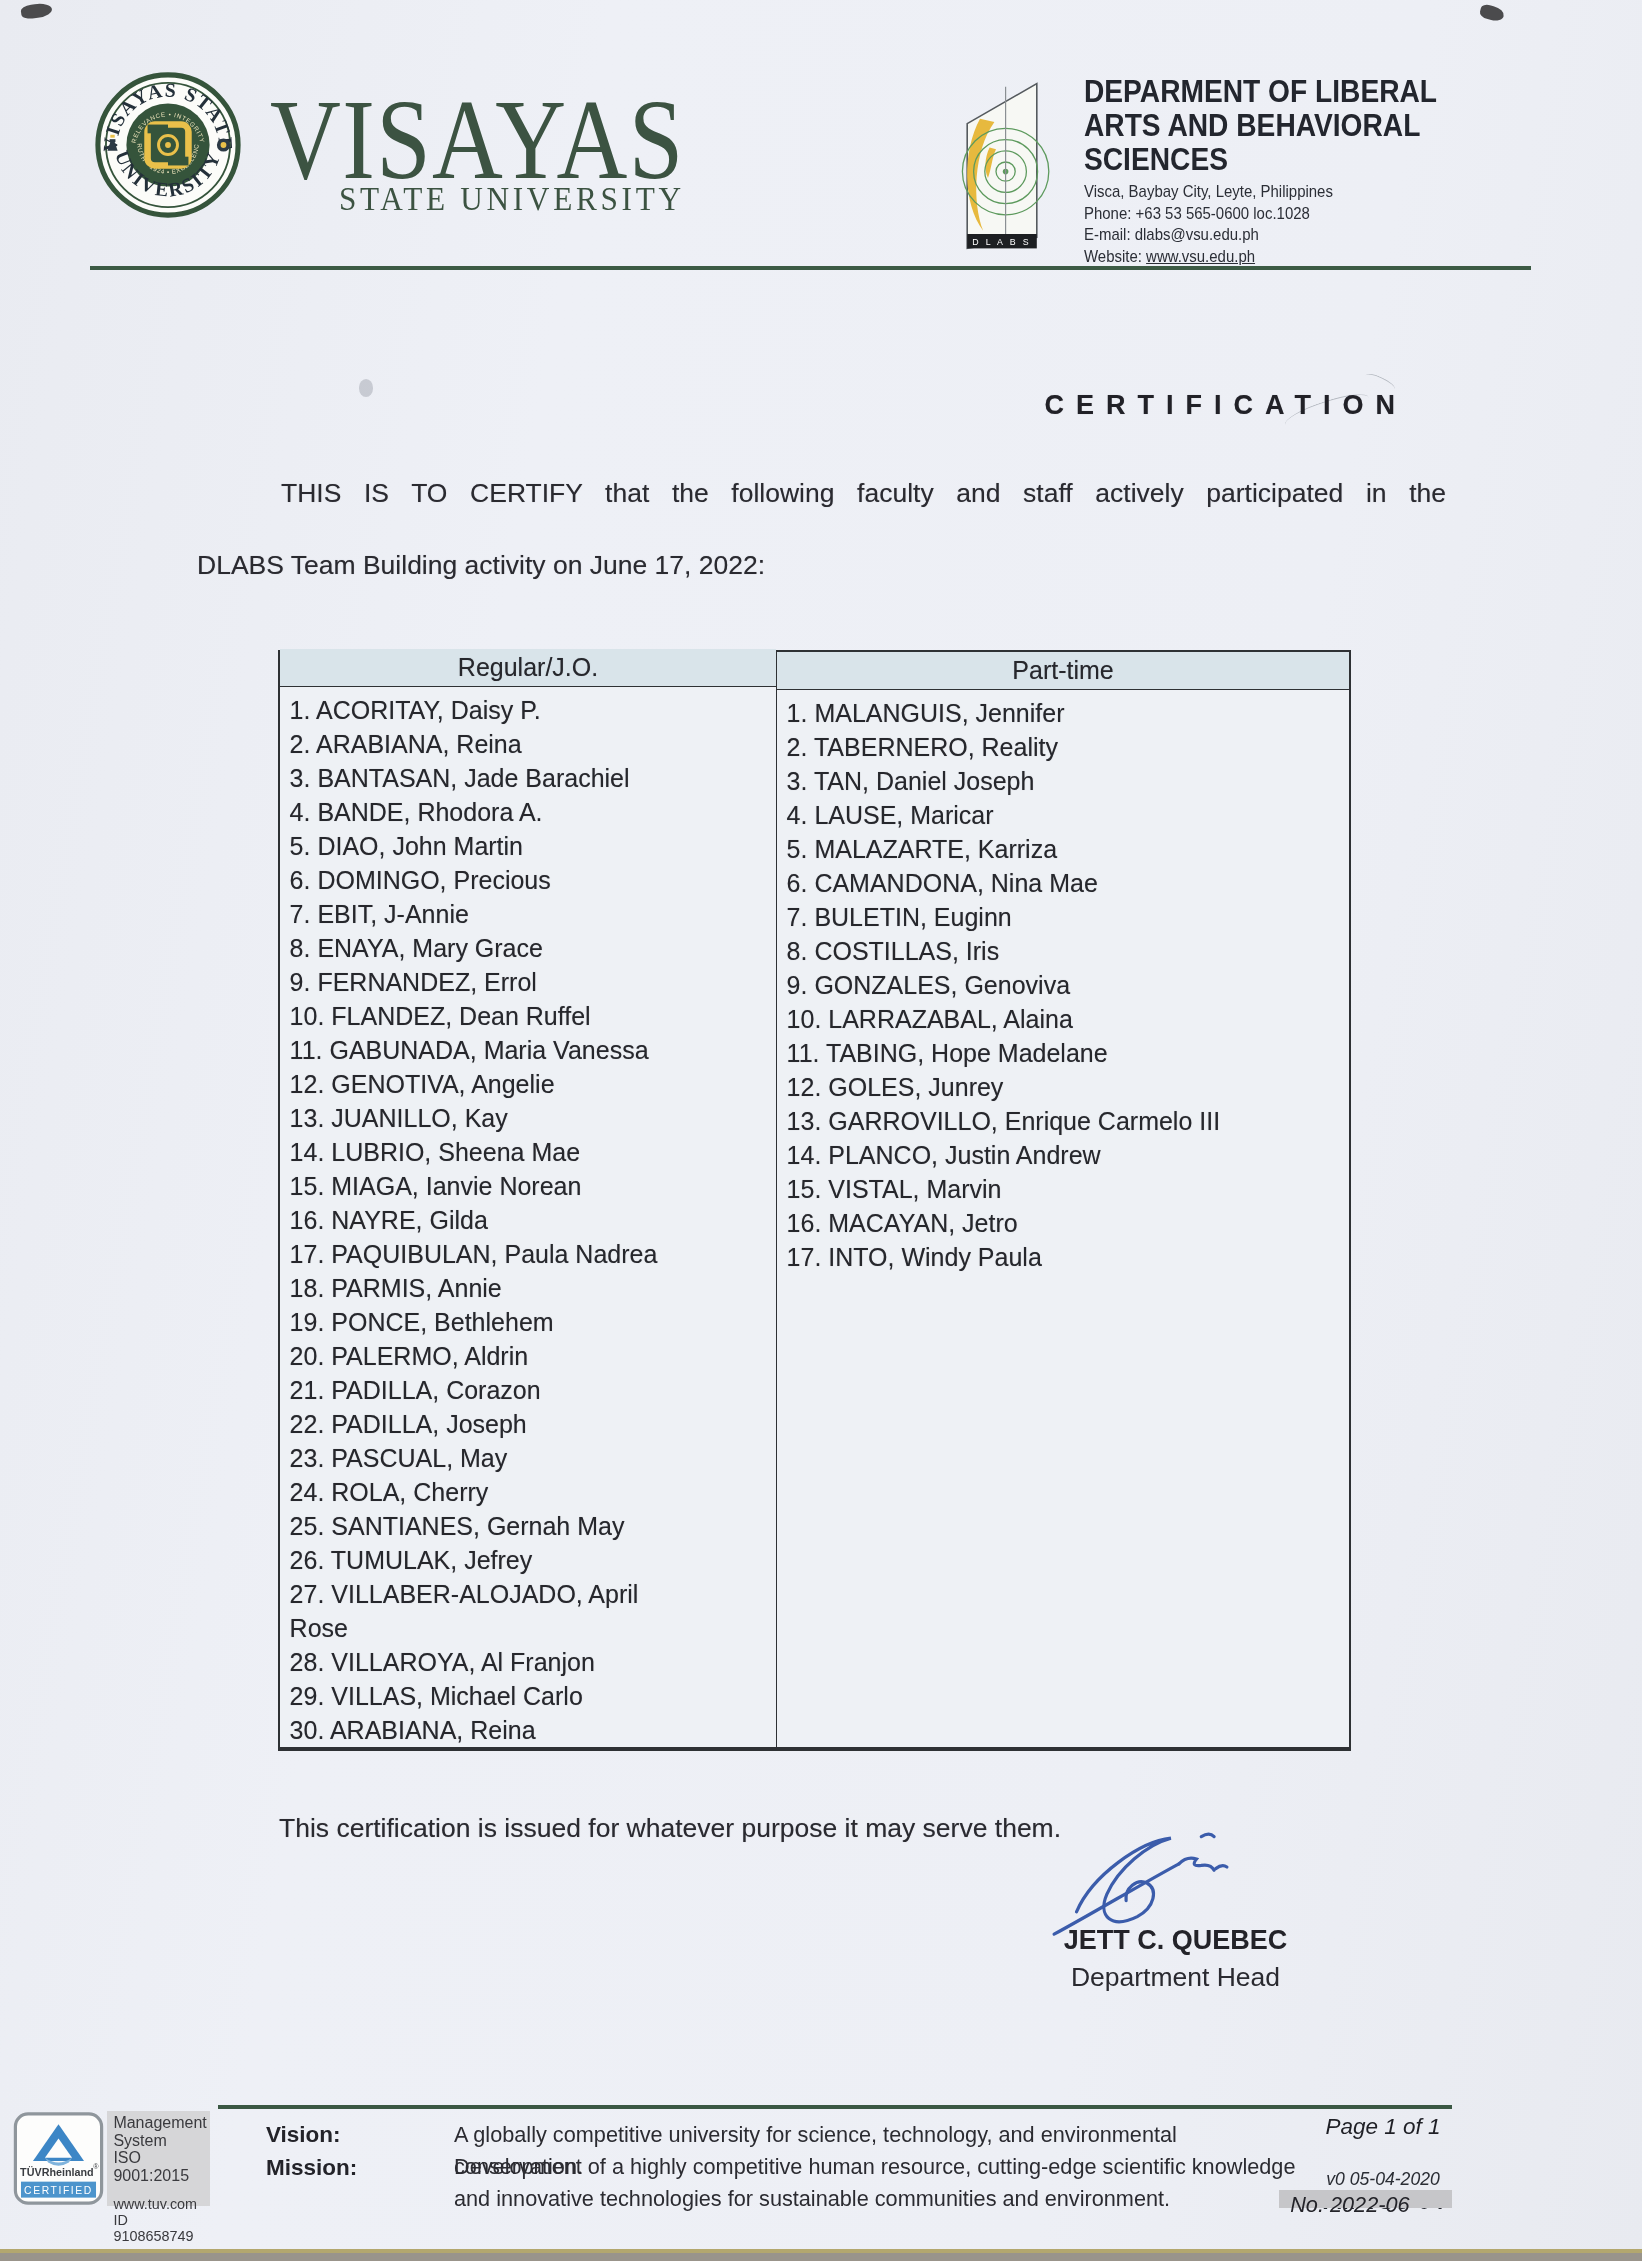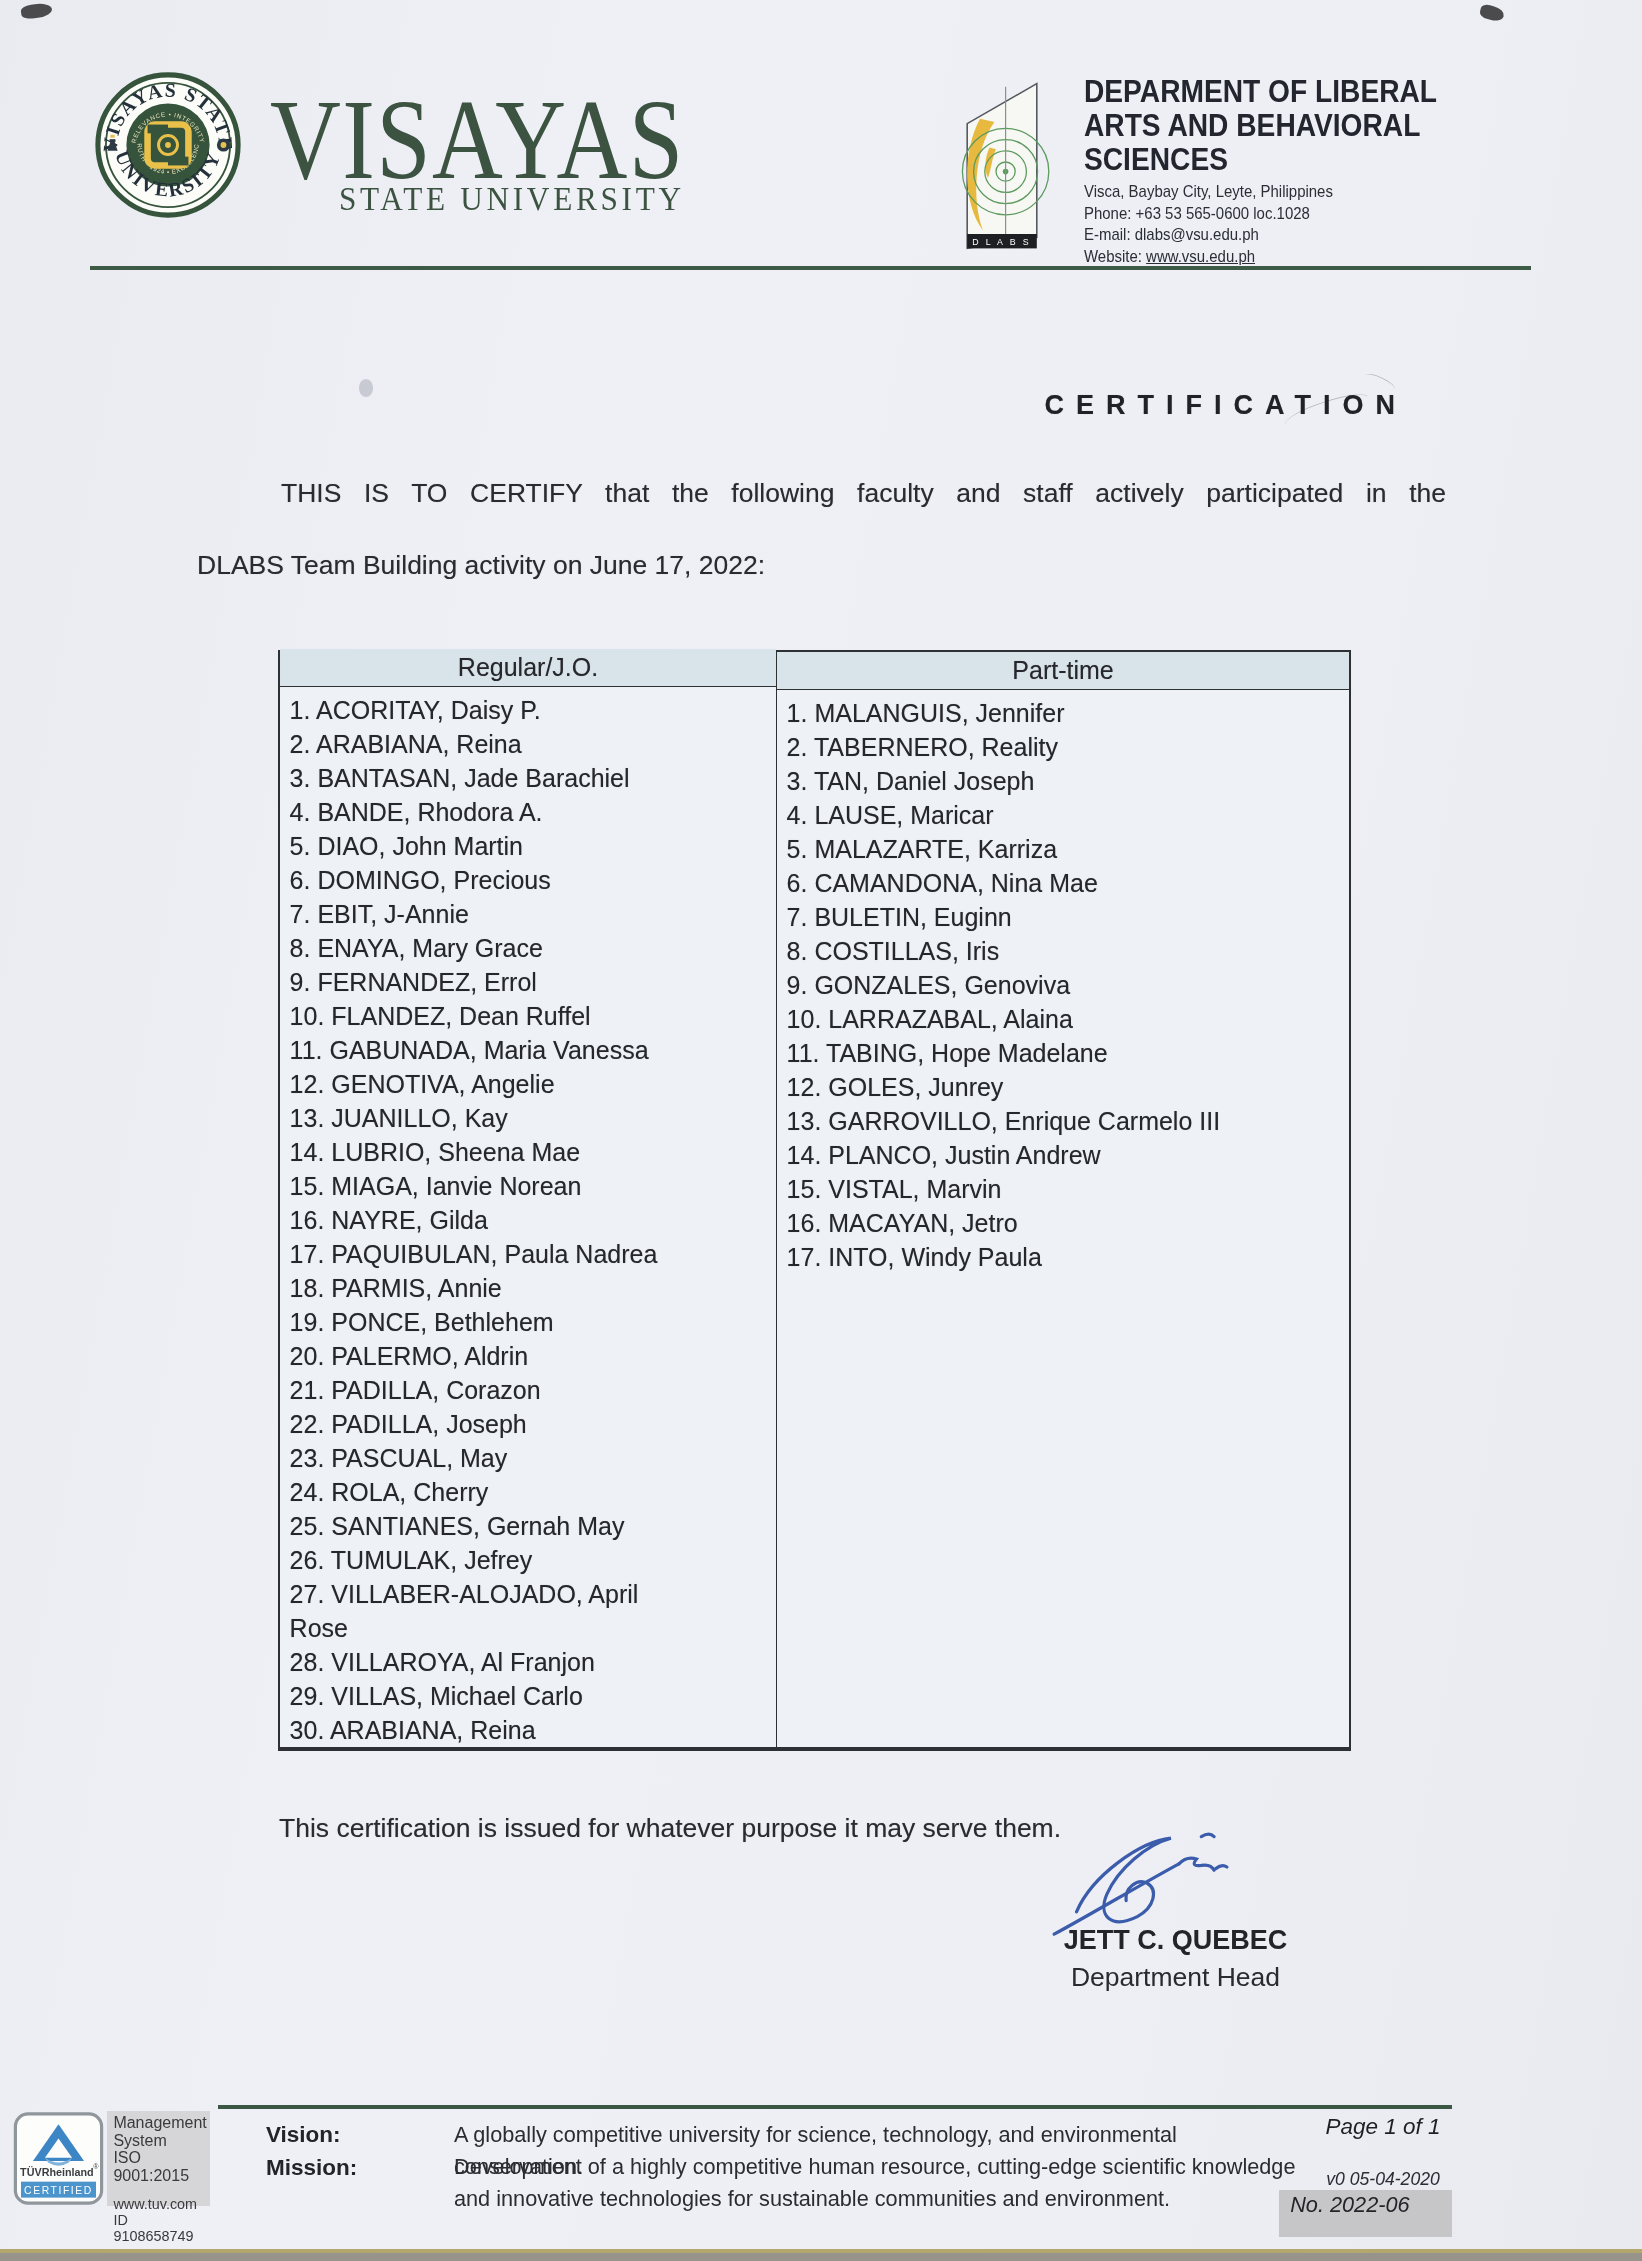--- a/index.html
+++ b/index.html
@@ -53,21 +53,21 @@
   
   #footer-rule{left:218px;top:2105px;width:1234px;height:4px;background:#3a5743;}
   #tuv-panel{left:107px;top:2111px;width:103px;height:95px;background:#d6d6d8;
     font-size:16px;line-height:17.6px;color:#3a3a3e;padding:3.2px 0 0 6.4px;box-sizing:border-box;}
   #tuv-panel .small{font-size:14.4px;line-height:16px;margin-top:11.2px;}
   .f-label{font-weight:bold;font-size:22.5px;color:#232329;}
   .f-text{font-size:21.7px;line-height:32px;color:#2b2b31;white-space:pre-line;}
   #page-info{left:1307px;top:2114px;width:152px;text-align:center;font-style:italic;font-size:22.5px;color:#1f2026;}
   #form-code{left:1307px;top:2142px;width:152px;text-align:center;font-weight:bold;font-size:23px;color:#21252c;margin-top:46px;}
   #form-ver{left:1307px;top:2169px;width:152px;text-align:center;font-style:italic;font-size:17.6px;color:#2a2d34;}
-  #doc-no{left:1279px;top:2190px;width:173px;height:47px;background:#c6c6c9;
+  #doc-no{left:1279px;top:2190px;width:173px;height:18px;background:#c6c6c9;
     font-style:italic;font-size:21.7px;line-height:30.5px;padding-left:11.2px;box-sizing:border-box;color:#232329;}
   #bottom-strip1{left:0;top:2249px;width:1643px;height:4px;background:#b3a76e;}
   #bottom-strip2{left:0;top:2253px;width:1643px;height:8px;background:#99948b;}
 
   
   .artifact{background:#4b4b4d;border-radius:40% 60% 55% 45%;}
   .pencil{border-top:1.6px solid #9aa0a8;opacity:.65;border-radius:50%;}
 </style>
 </head>
 <body>

